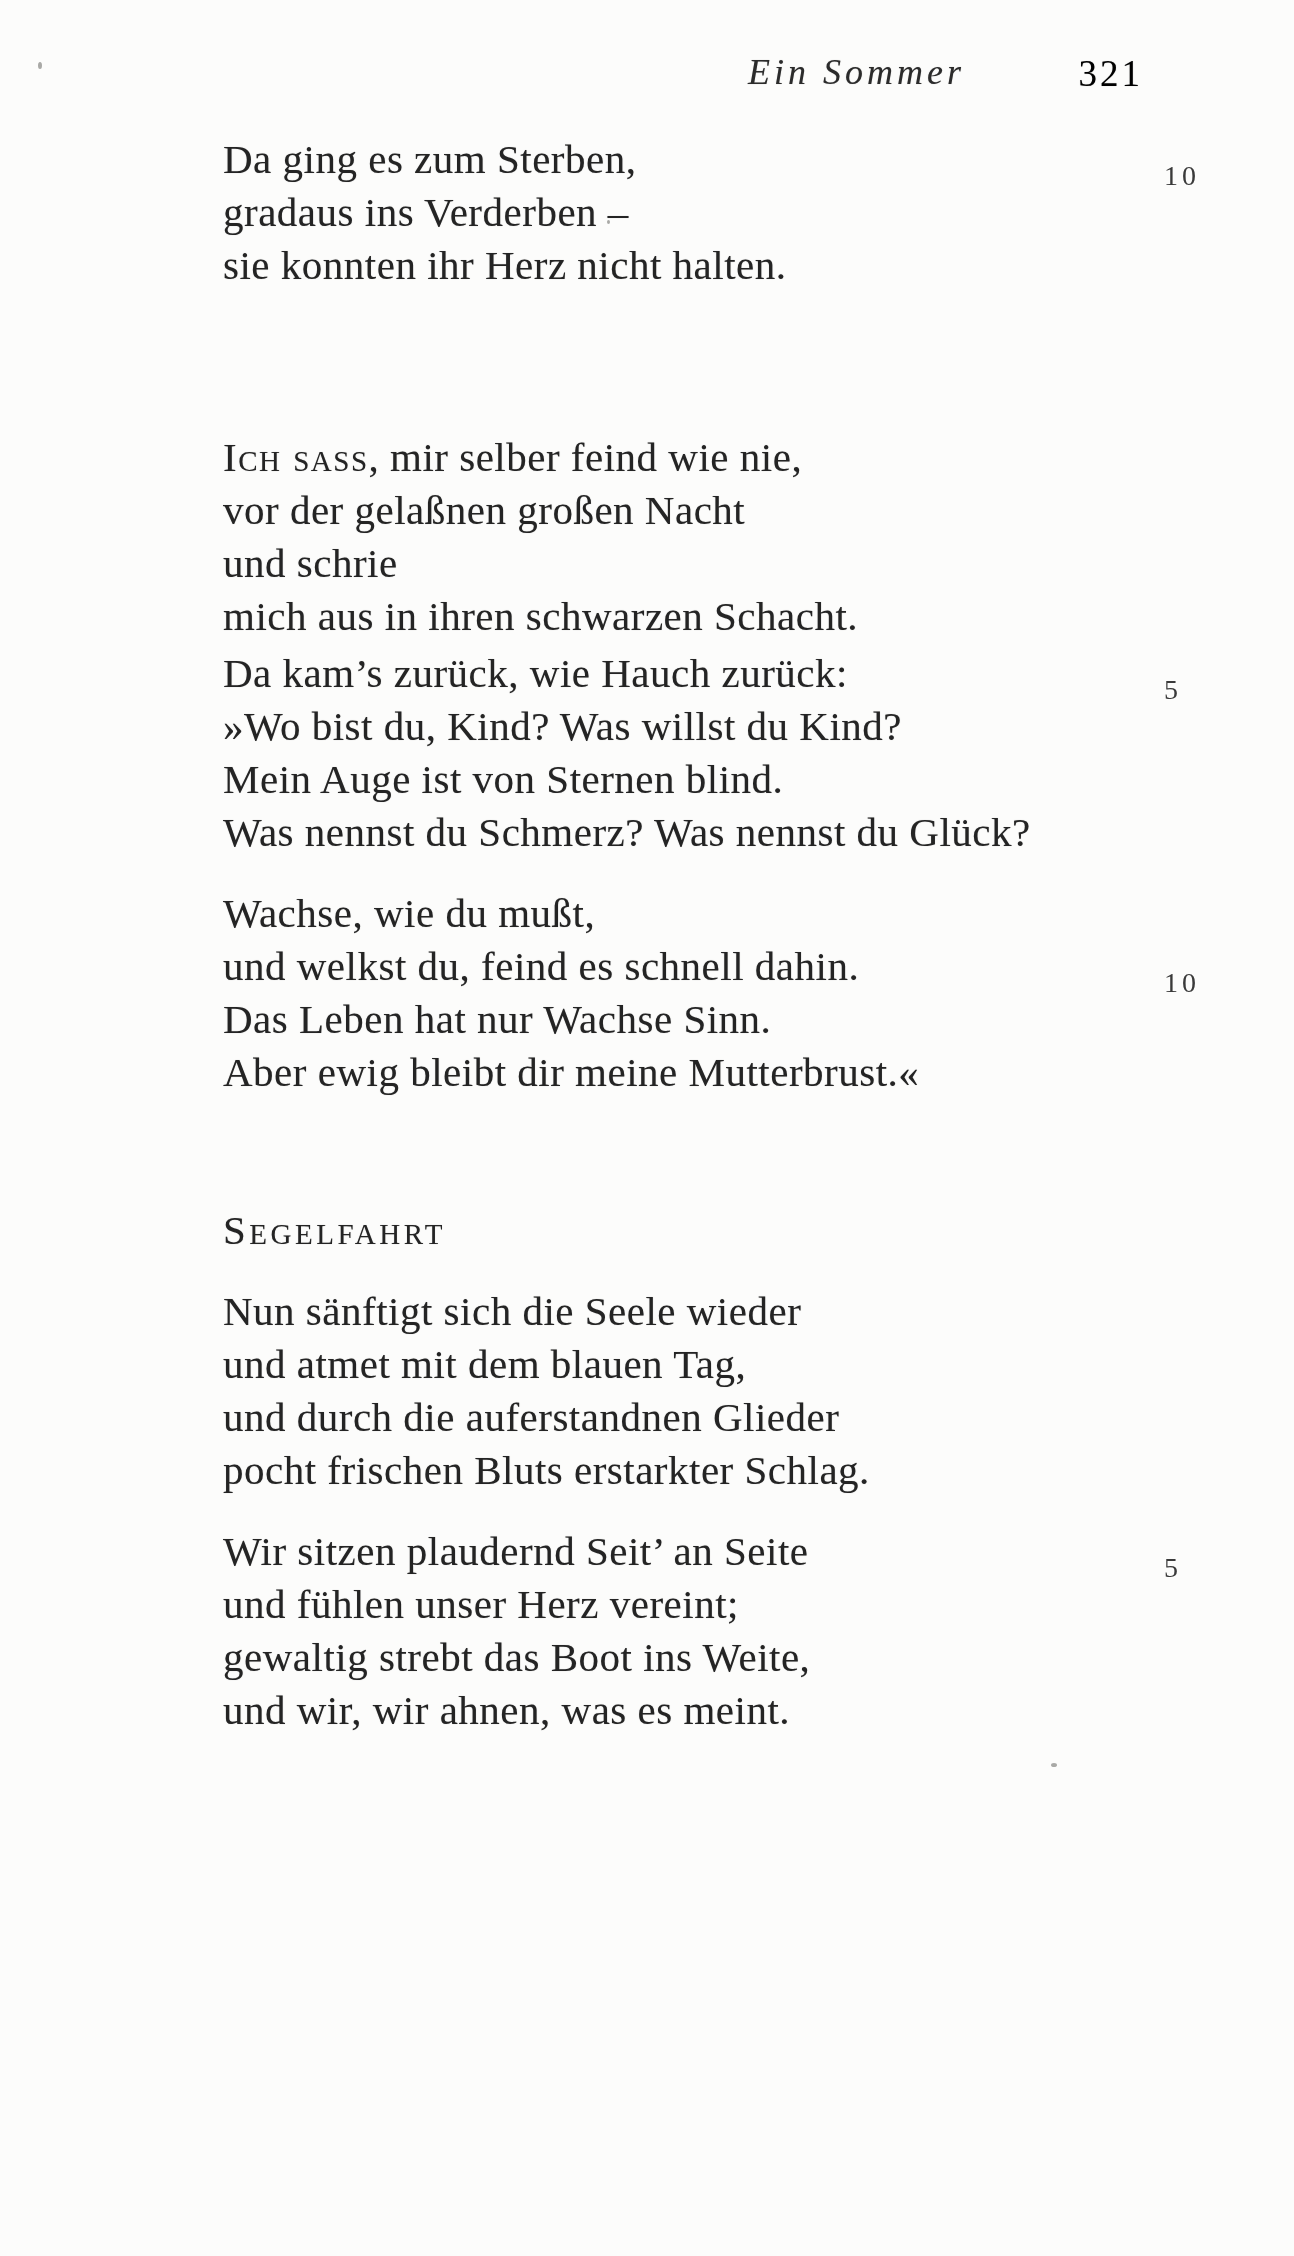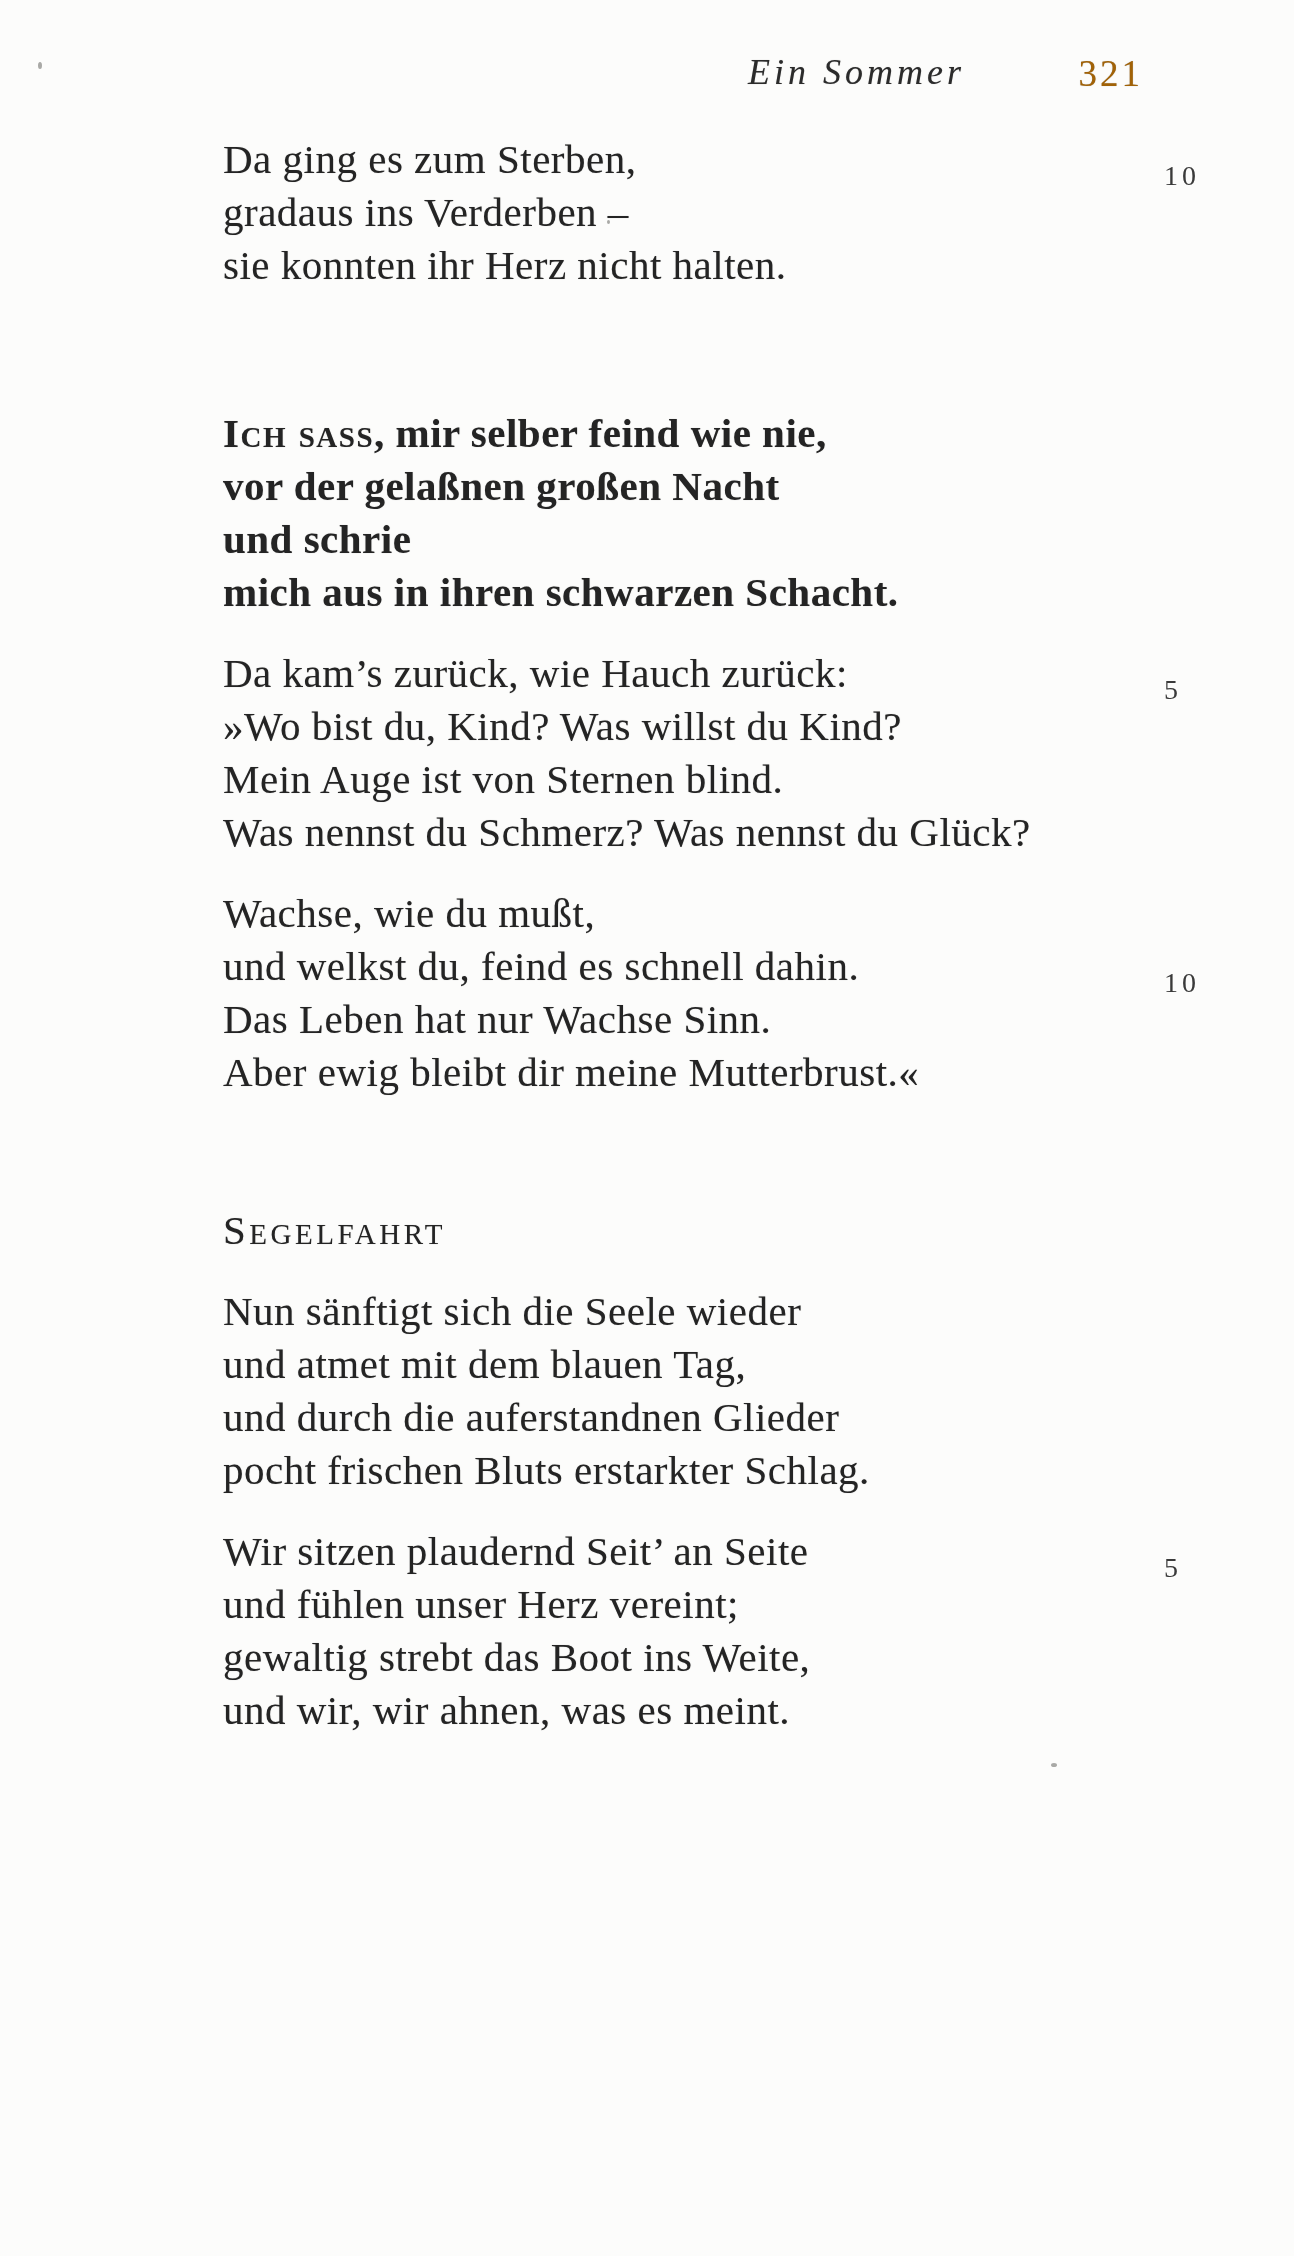--- a/index.html
+++ b/index.html
@@ -15,21 +15,21 @@
   }
   
   .page-header { position:absolute; top:46px; left:8px; right:0; height:56px; }
   .running-title {
     position:absolute; right:329px; top:0;
     font-style:italic; font-size:36px; line-height:53px; letter-spacing:4px;
     color:#2b2b2b; white-space:nowrap;
   }
   .page-number {
     position:absolute; right:151px; top:1px;
-    font-size:37px; line-height:53px; letter-spacing:3px; color:#a16207;
+    font-size:37px; line-height:53px; letter-spacing:3px; color:#000000;
   }
   
   .poem-area { position:absolute; left:223px; top:0; width:1030px; height:2256px; }
   .stanza { position:absolute; left:0; width:100%; }
   .line {
     position:relative; height:53px;
     font-size:41px; line-height:53px; letter-spacing:0.5px;
     white-space:nowrap;
   }
   .line-num {
@@ -38,21 +38,21 @@
     color:#3a3a3a; text-shadow:none;
   }
   .sc { font-variant:small-caps; letter-spacing:1.5px; }
   .poem-heading {
     position:absolute; left:0; top:1204px; height:53px;
     font-size:41px; line-height:53px;
   }
   .poem-heading .sc { letter-spacing:3.5px; }
   
   .stanza-0 { top:133px; }
-  .stanza-1 { top:407px;font-weight:bold; }
+  .stanza-1 { top:431px; }
   .stanza-2 { top:647px; }
   .stanza-3 { top:887px; }
   .stanza-4 { top:1285px; }
   .stanza-5 { top:1525px; }
   
   .speck { position:absolute; background:#a9a9a6; border-radius:50%; }
   .speck-1 { left:38px;  top:62px;   width:4px; height:7px; }
   .speck-2 { left:607px; top:220px;  width:3px; height:4px; }
   .speck-3 { left:1051px;top:1763px; width:6px; height:4px; }
 </style>

